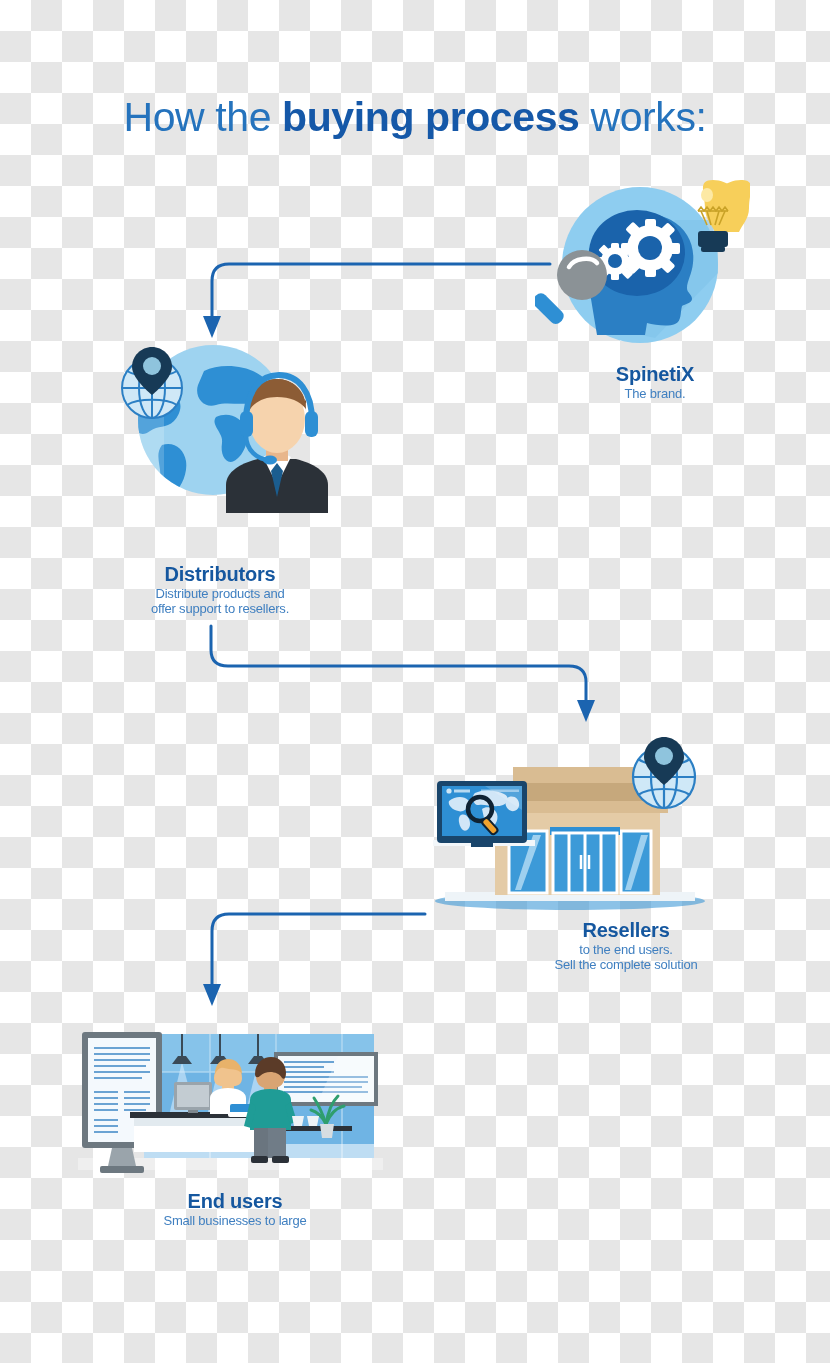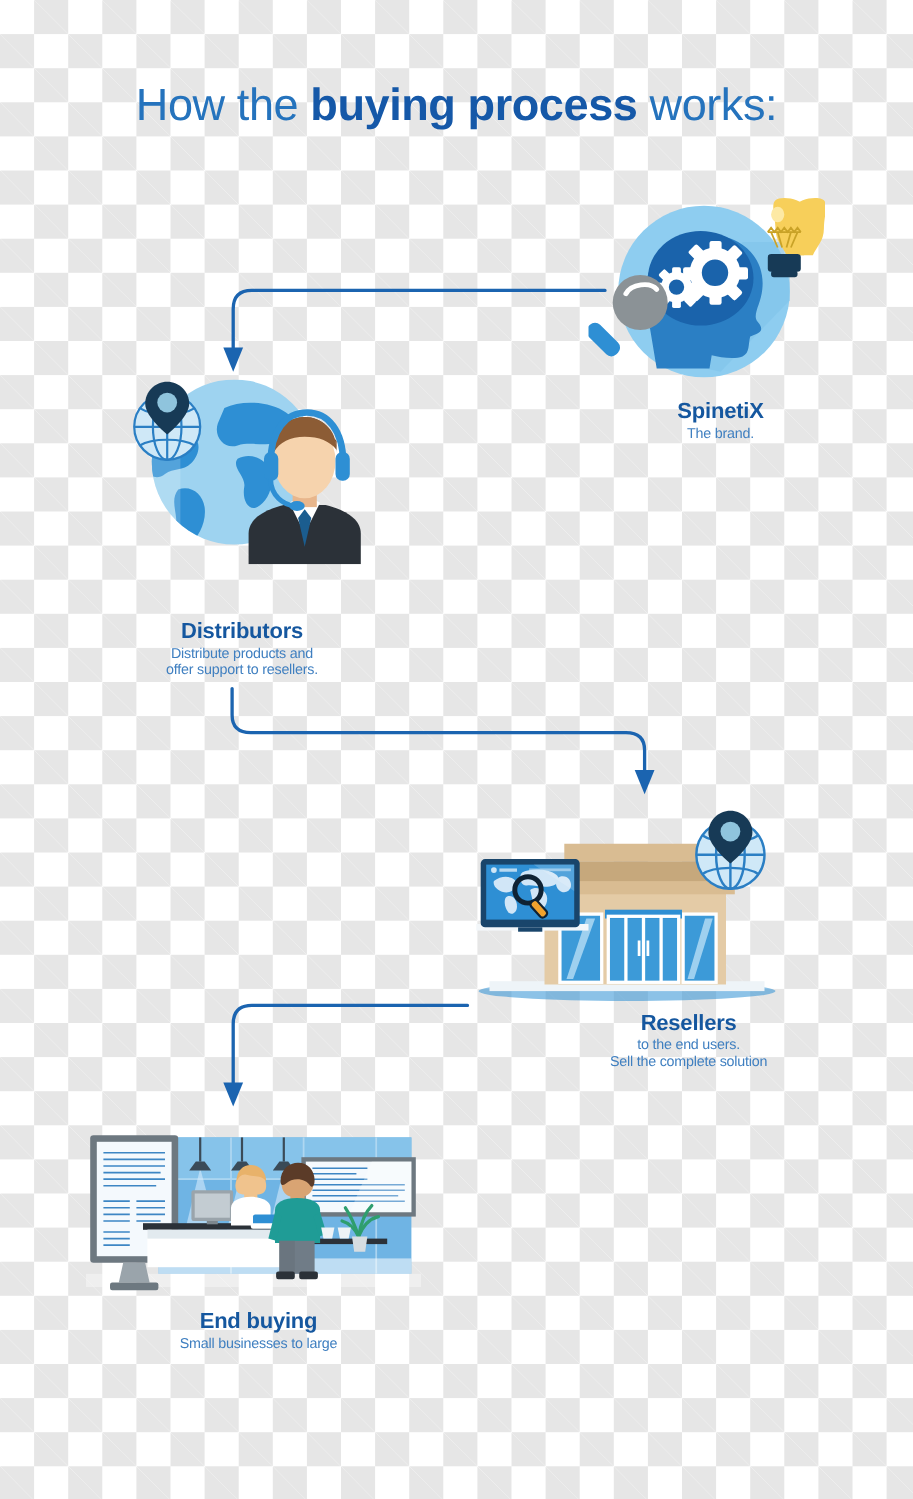--- a/index.html
+++ b/index.html
@@ -16,21 +16,21 @@
     background-image:
       linear-gradient(45deg, #e6e6e6 25%, transparent 25%, transparent 75%, #e6e6e6 75%),
       linear-gradient(45deg, #e6e6e6 25%, transparent 25%, transparent 75%, #e6e6e6 75%);
     background-size: 62px 62px;
     background-position: 0 0, 31px 31px;
   }
 
   
   #title {
     position: absolute;
-    left: 0; top: 72px;
+    left: 0; top: 94px;
     width: 830px;
     text-align: center;
     font-size: 41px;
     color: #2573bd;
     letter-spacing: -0.4px;
     white-space: nowrap;
   }
   #title .bold { font-weight: bold; color: #1558a8; }
 
   
@@ -415,17 +415,17 @@
         <path d="M242 98 L256 98 L254 112 L244 112 Z" fill="#d7dde1"></path>
       </g>
       <g>
         <path d="M214 90 L226 90 L224 100 L216 100 Z" fill="#eef3f6"></path>
         <path d="M229 90 L241 90 L239 100 L231 100 Z" fill="#eef3f6"></path>
       </g>
     </svg>
   </div>
 
   <div class="caption" id="cap-endusers">
-    <span class="cap-title">End buying</span>
+    <span class="cap-title">End users</span>
     <span class="cap-desc">Small businesses to large</span>
   </div>
 
 </div>
 
 </body></html>

